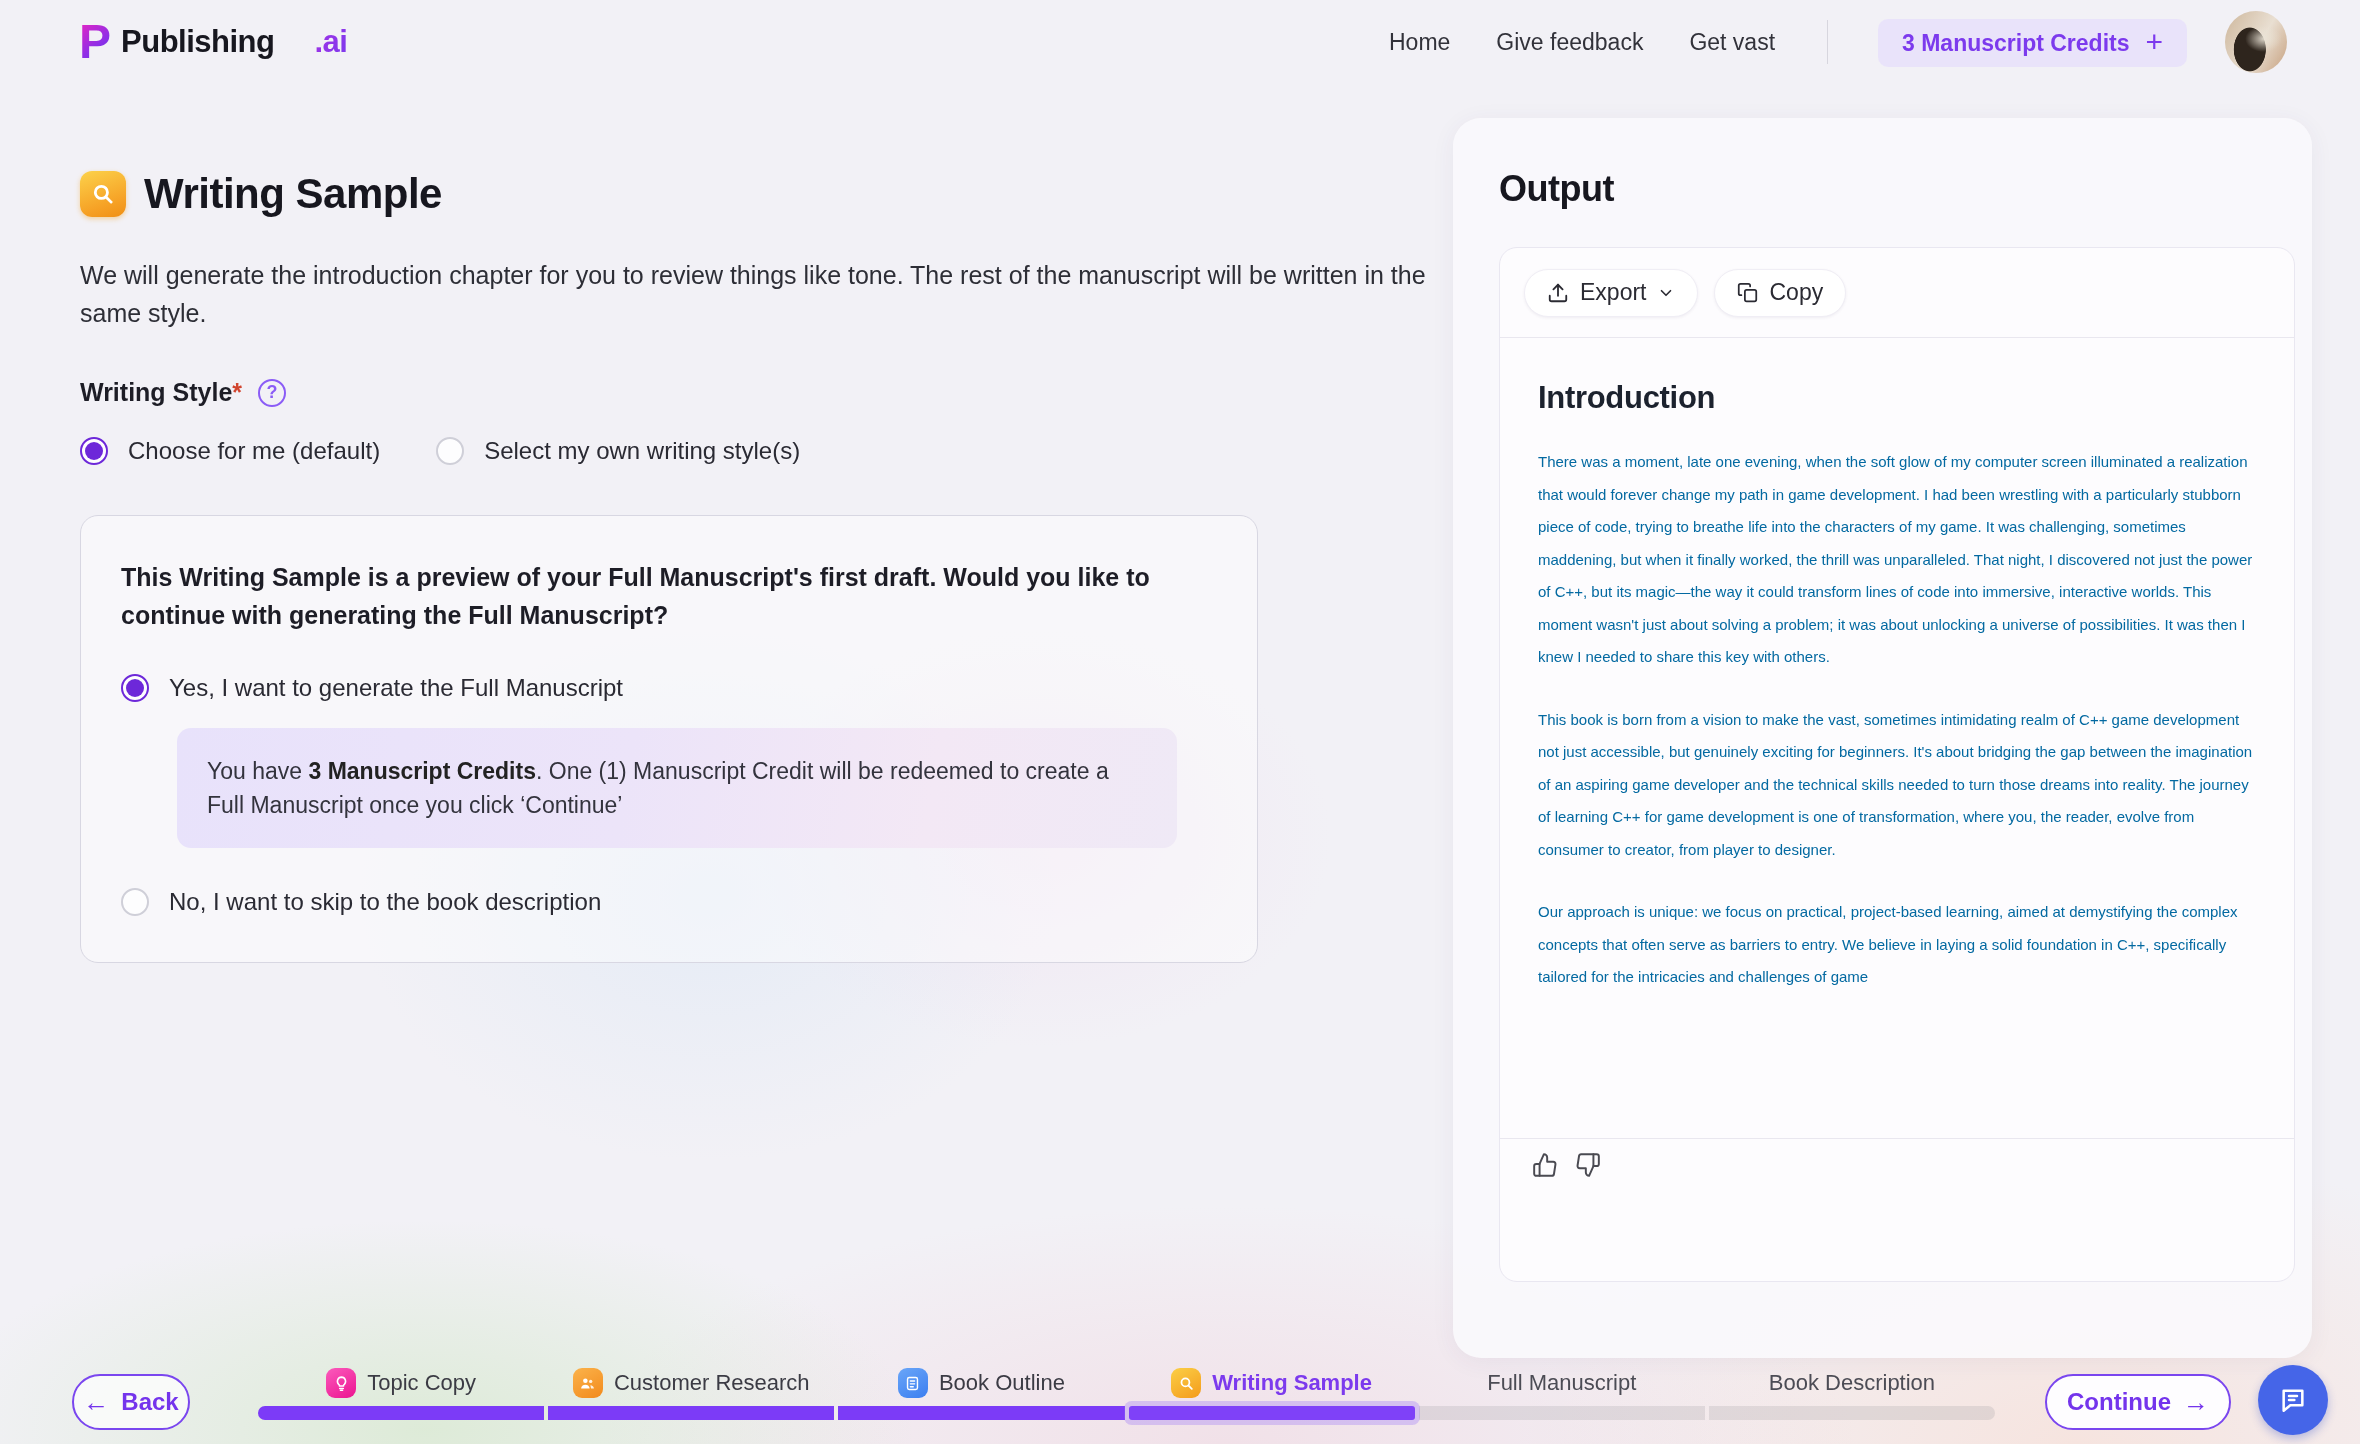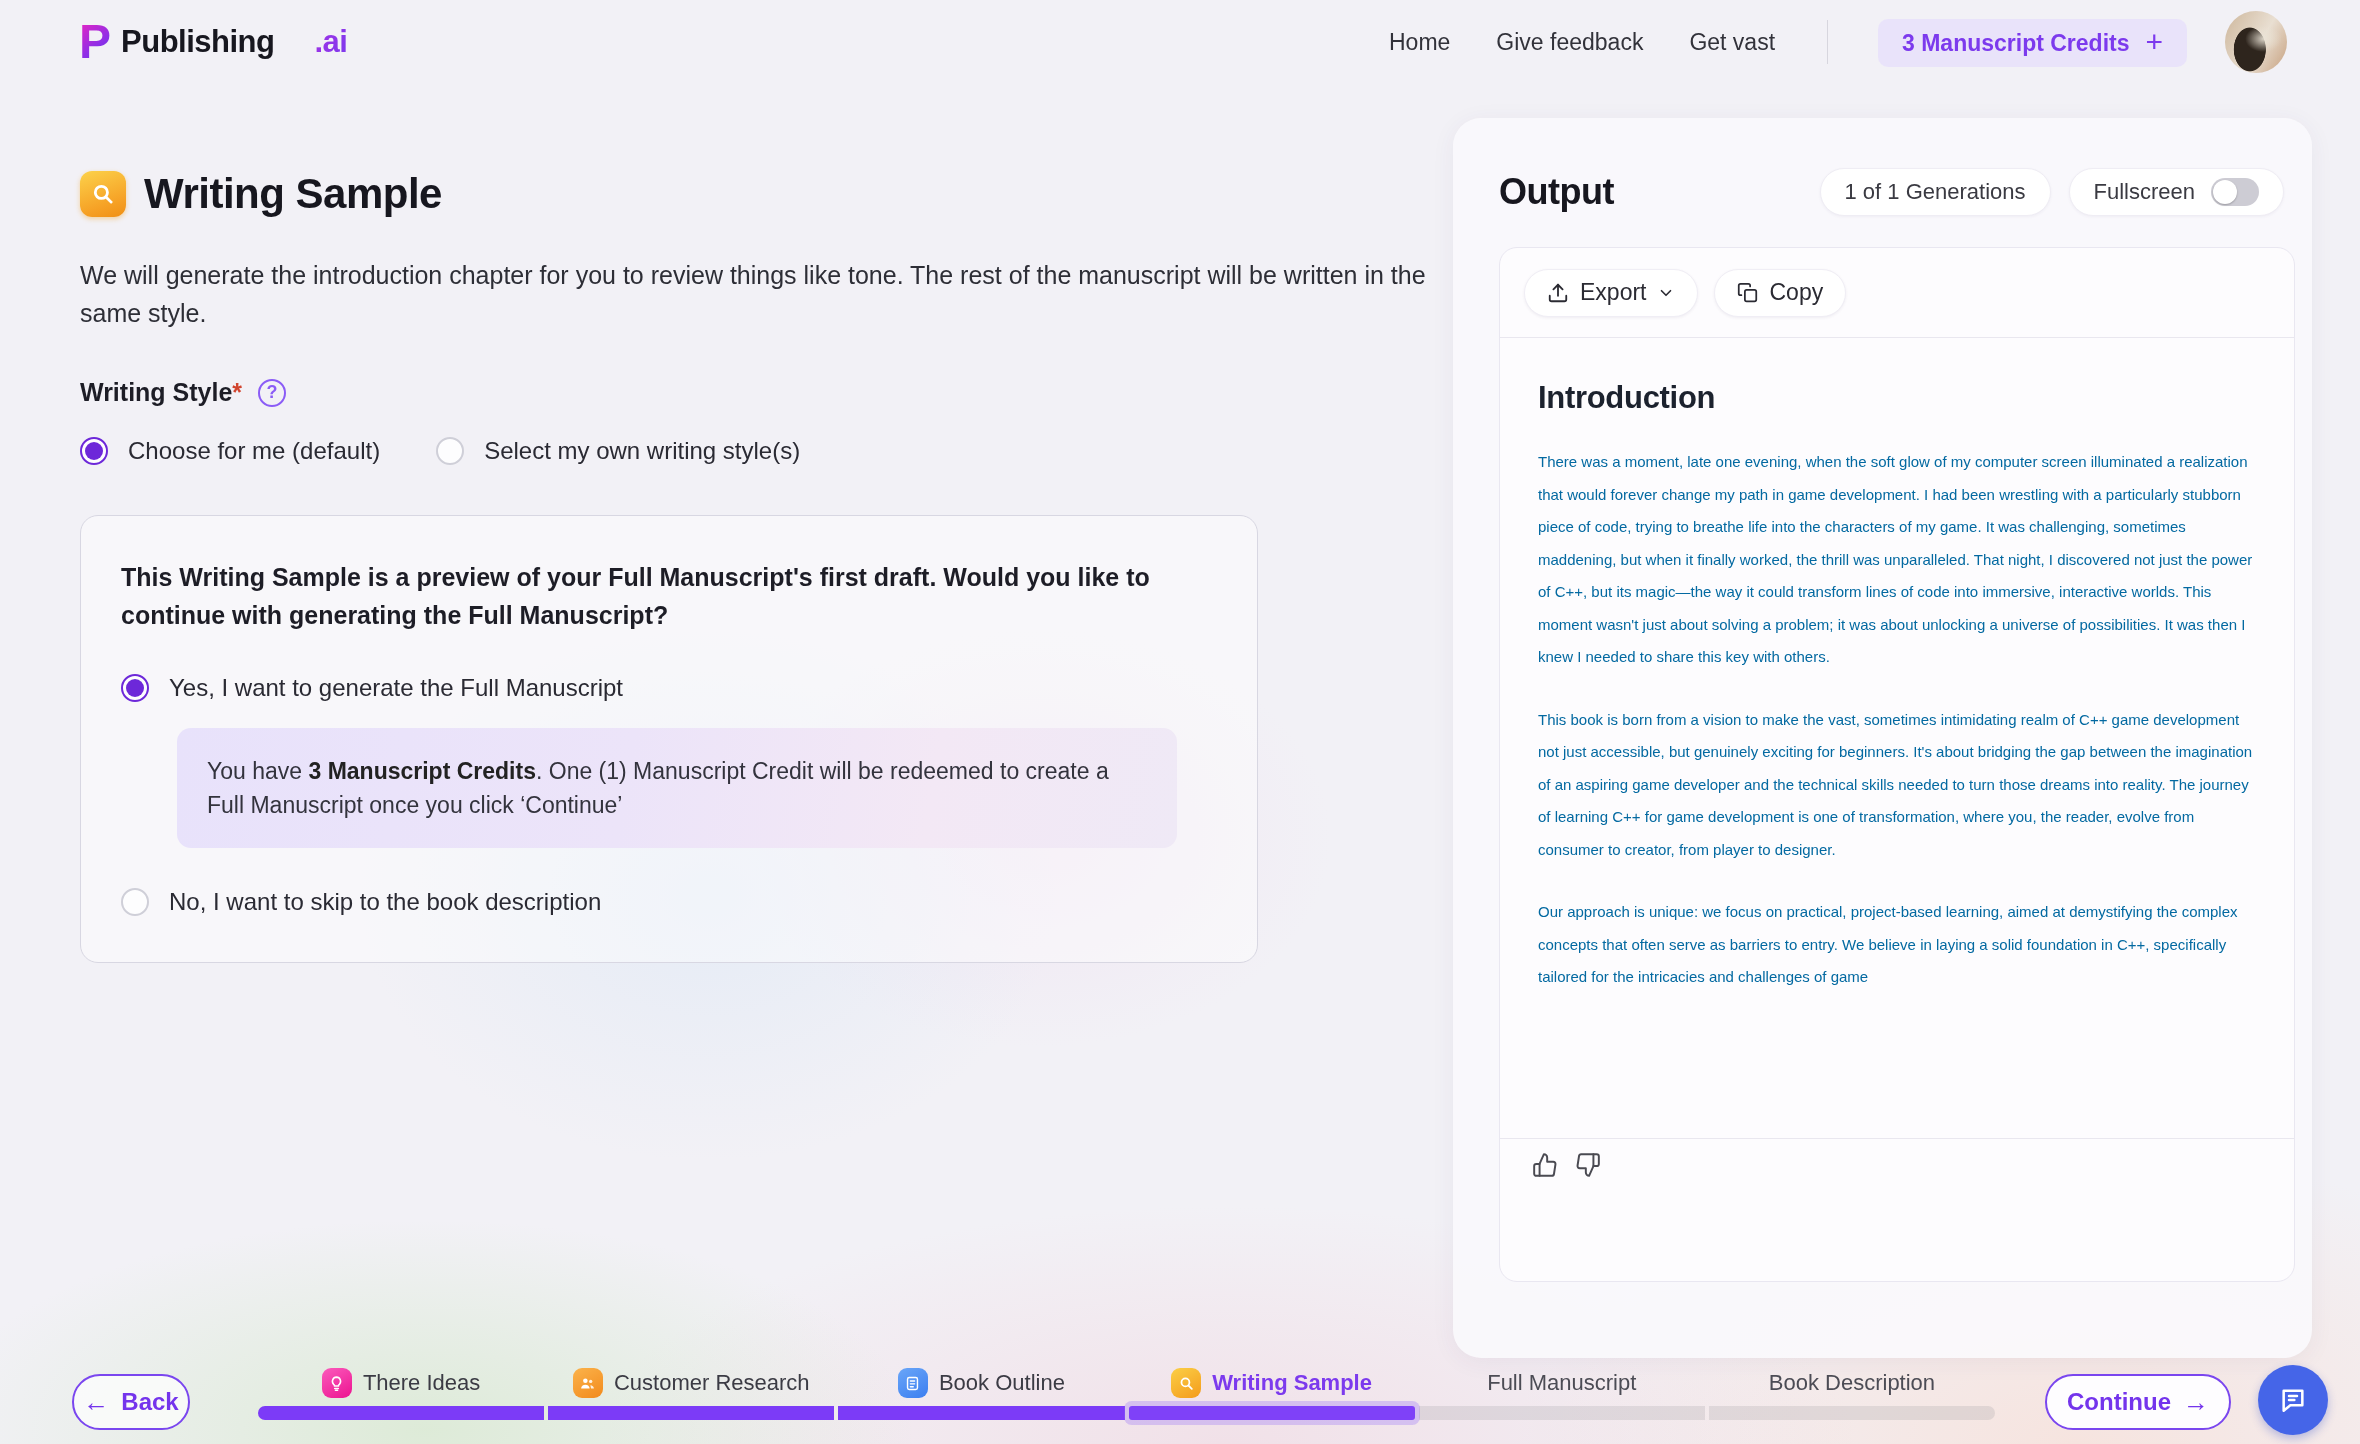--- a/index.html
+++ b/index.html
@@ -234,29 +234,20 @@
     <label class="radio-opt">
       <span class="radio"></span>
       <span class="radio-label">No, I want to skip to the book description</span>
     </label>
   </div>
 </div>
 
 <div class="output-panel">
   <div class="output-header">
     <h2 class="output-title">Output</h2>
-    <div class="output-pills">
-      <div class="pill">1 of 1 Generations</div>
-      <div class="pill">
-        <span>Fullscreen</span>
-        <span class="toggle">
-            <span class="knob"></span>
-          </span>
-      </div>
-    </div>
   </div>
 
   <div class="output-card">
     <div class="card-toolbar">
       <button class="tool-btn">
         <span>
           <svg width="22" height="22" viewBox="0 0 24 24" fill="none" stroke="#2b2b33" stroke-width="2" stroke-linecap="round" stroke-linejoin="round">
             <path d="M21 15v4a2 2 0 0 1-2 2H5a2 2 0 0 1-2-2v-4"></path>
               <polyline points="17 8 12 3 7 8"></polyline>
               <line x1="12" y1="3" x2="12" y2="15"></line>
@@ -312,21 +303,21 @@
 
   <div class="steps-labels">
     <div class="step complete">
       <span class="step-badge badge-pink">
         <svg width="17" height="17" viewBox="0 0 24 24" fill="none" stroke="#fff" stroke-width="2.2" stroke-linecap="round">
           <path d="M12 3a6 6 0 0 0-4 10.2c.7.6 1.3 1.4 1.3 2.3h5.4c0-.9.6-1.7 1.3-2.3A6 6 0 0 0 12 3z"></path>
             <line x1="9.5" y1="19" x2="14.5" y2="19"></line>
             <line x1="10.5" y1="21.5" x2="13.5" y2="21.5"></line>
         </svg>
       </span>
-      <span class="step-label">There Ideas</span>
+      <span class="step-label">Topic Copy</span>
     </div>
     <div class="step complete">
       <span class="step-badge badge-orange">
         <svg width="17" height="17" viewBox="0 0 24 24" fill="#fff">
           <circle cx="9" cy="8" r="3.2"></circle>
             <path d="M3 19c0-3.2 2.6-5.2 6-5.2s6 2 6 5.2z"></path>
             <circle cx="16.5" cy="9" r="2.4" opacity="0.85"></circle>
             <path d="M16 14.5c2.8.2 5 1.9 5 4.5h-4" opacity="0.85"></path>
         </svg>
       </span>

